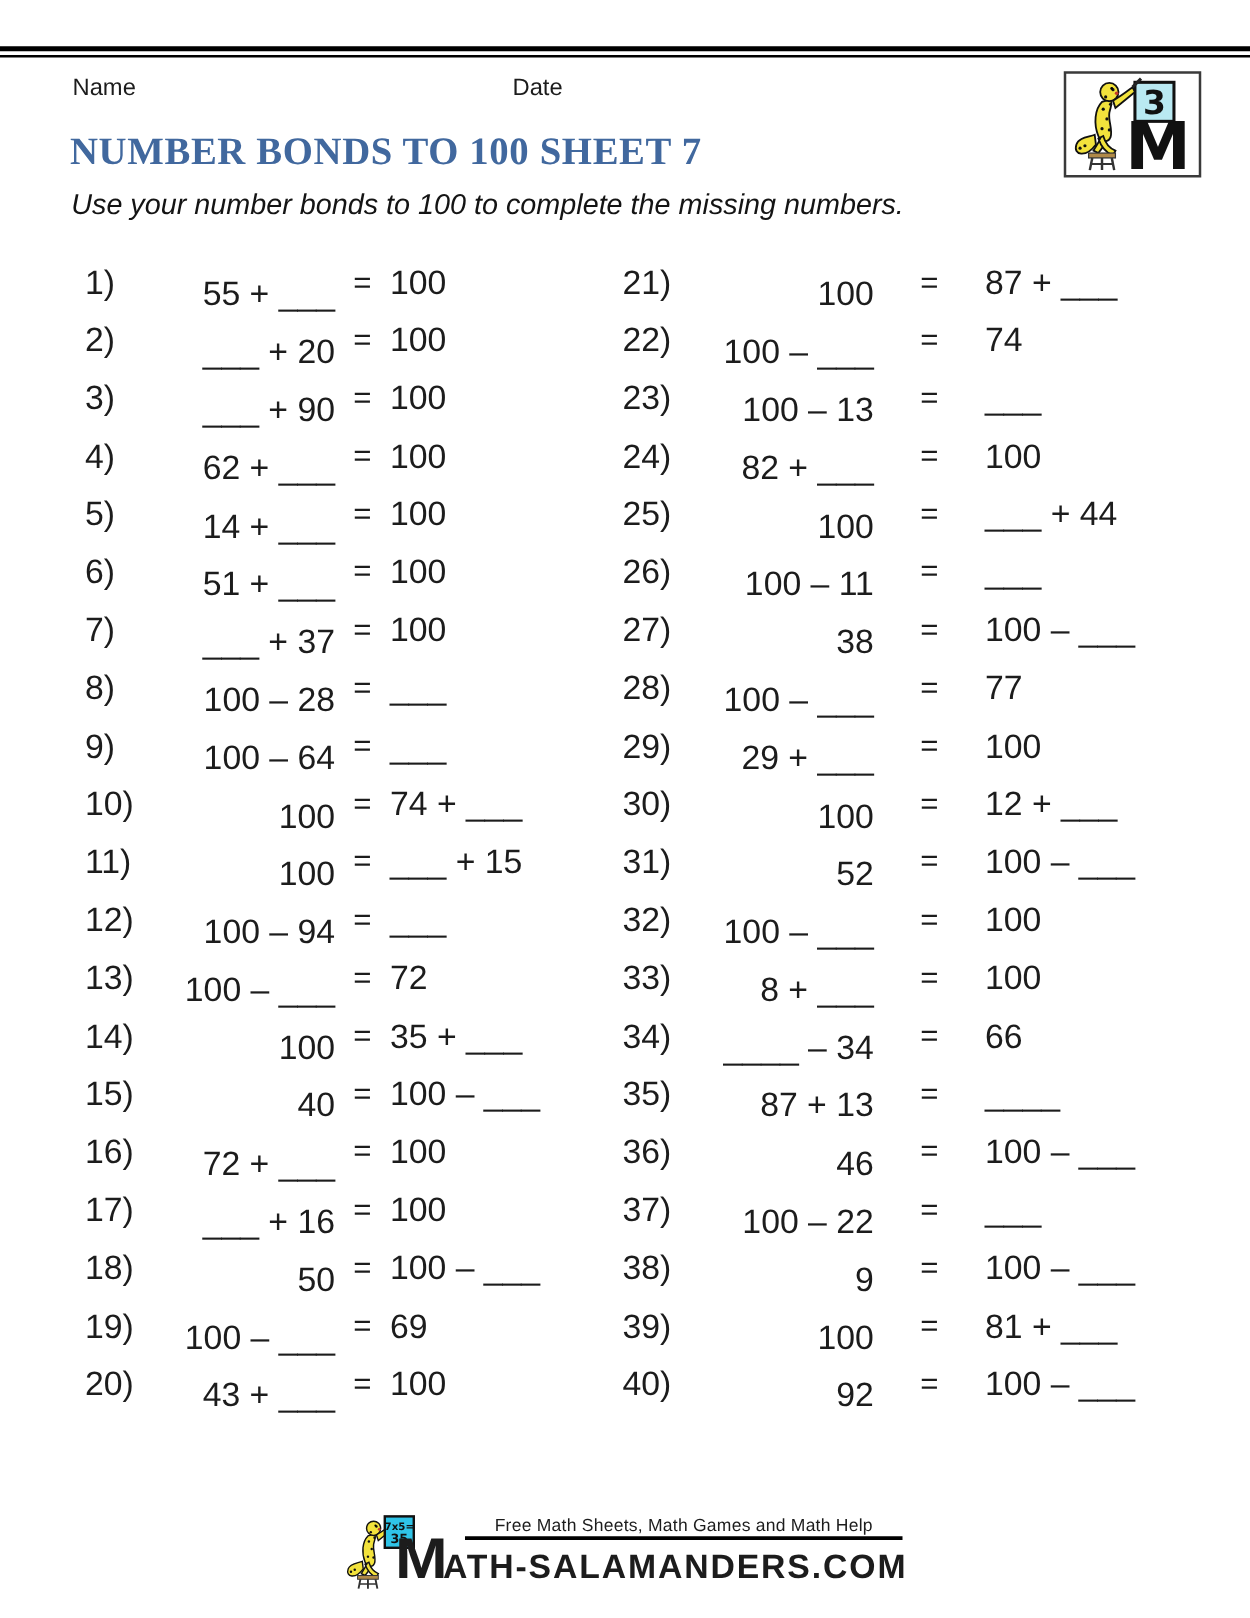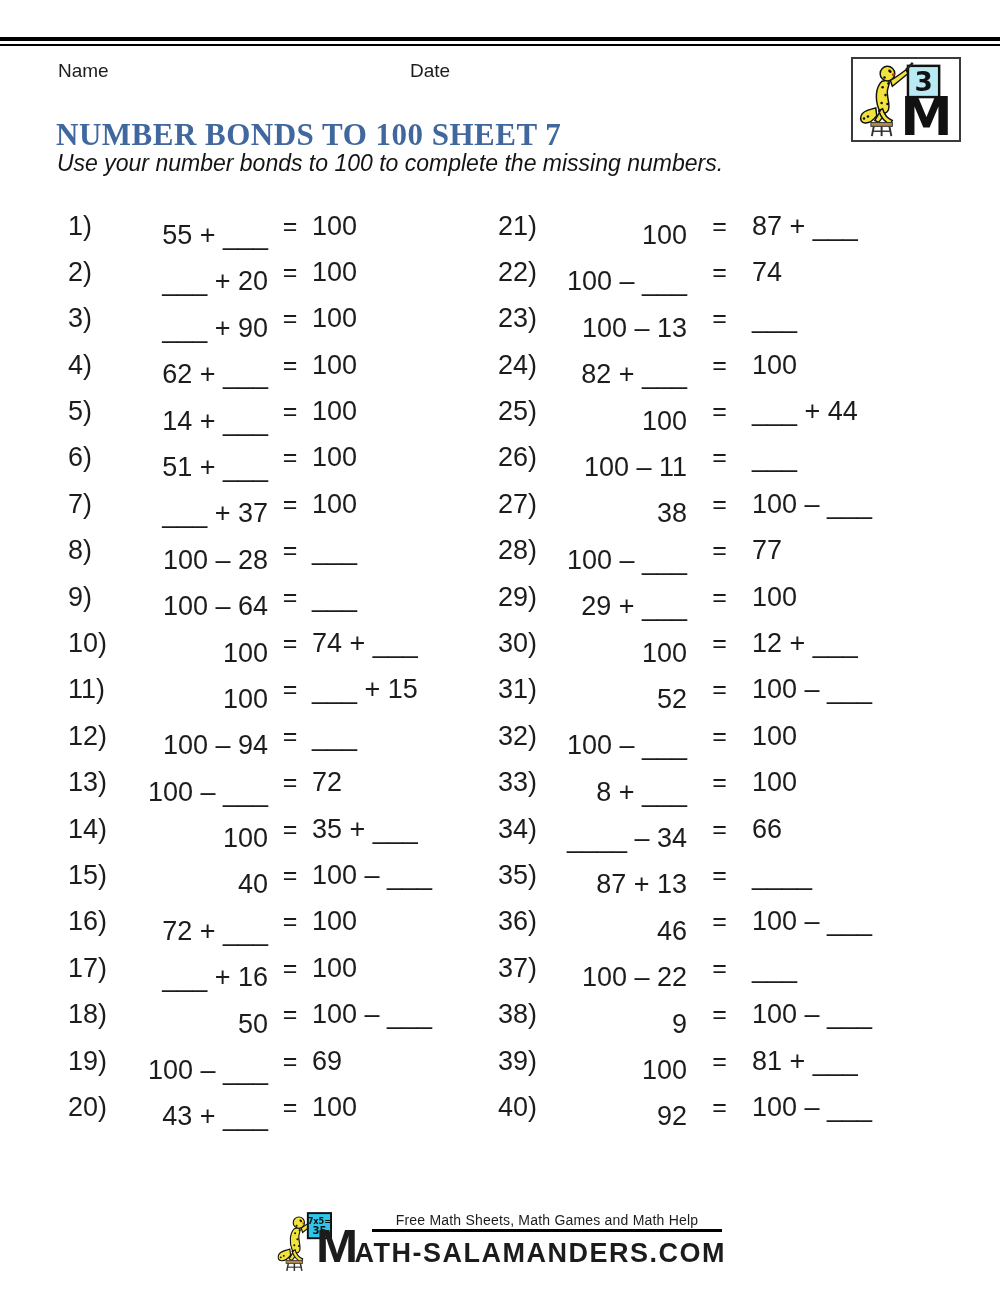--- a/index.html
+++ b/index.html
@@ -15,33 +15,33 @@
 
   .logo-box{
     position:absolute;left:851px;top:57px;width:110px;height:85px;
     border:2px solid #3a3a3a;background:#fff;box-sizing:border-box;
     display:flex;align-items:center;justify-content:center;
   }
 
   .page-title{
     position:absolute;left:56px;top:103px;
     font-family:"Liberation Serif",serif;font-weight:700;font-size:31px;
-    color:#41689e;letter-spacing:0.5px;white-space:nowrap;margin-top:14px;
+    color:#41689e;letter-spacing:0.5px;white-space:nowrap;
   }
   .instruction{
     position:absolute;left:57px;top:150px;
     font-size:23px;font-style:italic;color:#141414;white-space:nowrap;
   }
 
   .problems{position:absolute;top:201px;display:grid;grid-auto-rows:46.4px;font-size:27px;}
   #col-left{left:68px;width:426px;}
   #col-right{left:498px;width:500px;}
   .prow{display:grid;align-items:center;}
   #col-left .prow{grid-template-columns:50px 150px 44px auto;}
-  #col-right .prow{grid-template-columns:50px 139px 65px auto;}
+  #col-right .prow{grid-template-columns:50px 139px 65px auto;gap:12px;}
   .num{text-align:left;}
   .lhs{text-align:right;white-space:pre;margin-top:19px;}
   .eq{text-align:center;font-size:25px;}
   .rhs{text-align:left;white-space:pre;}
 
   .footer{
     position:absolute;left:0;right:0;top:1196px;
     display:flex;justify-content:center;align-items:flex-start;margin-top:16px;
   }
   .footer-text{display:flex;flex-direction:column;}

